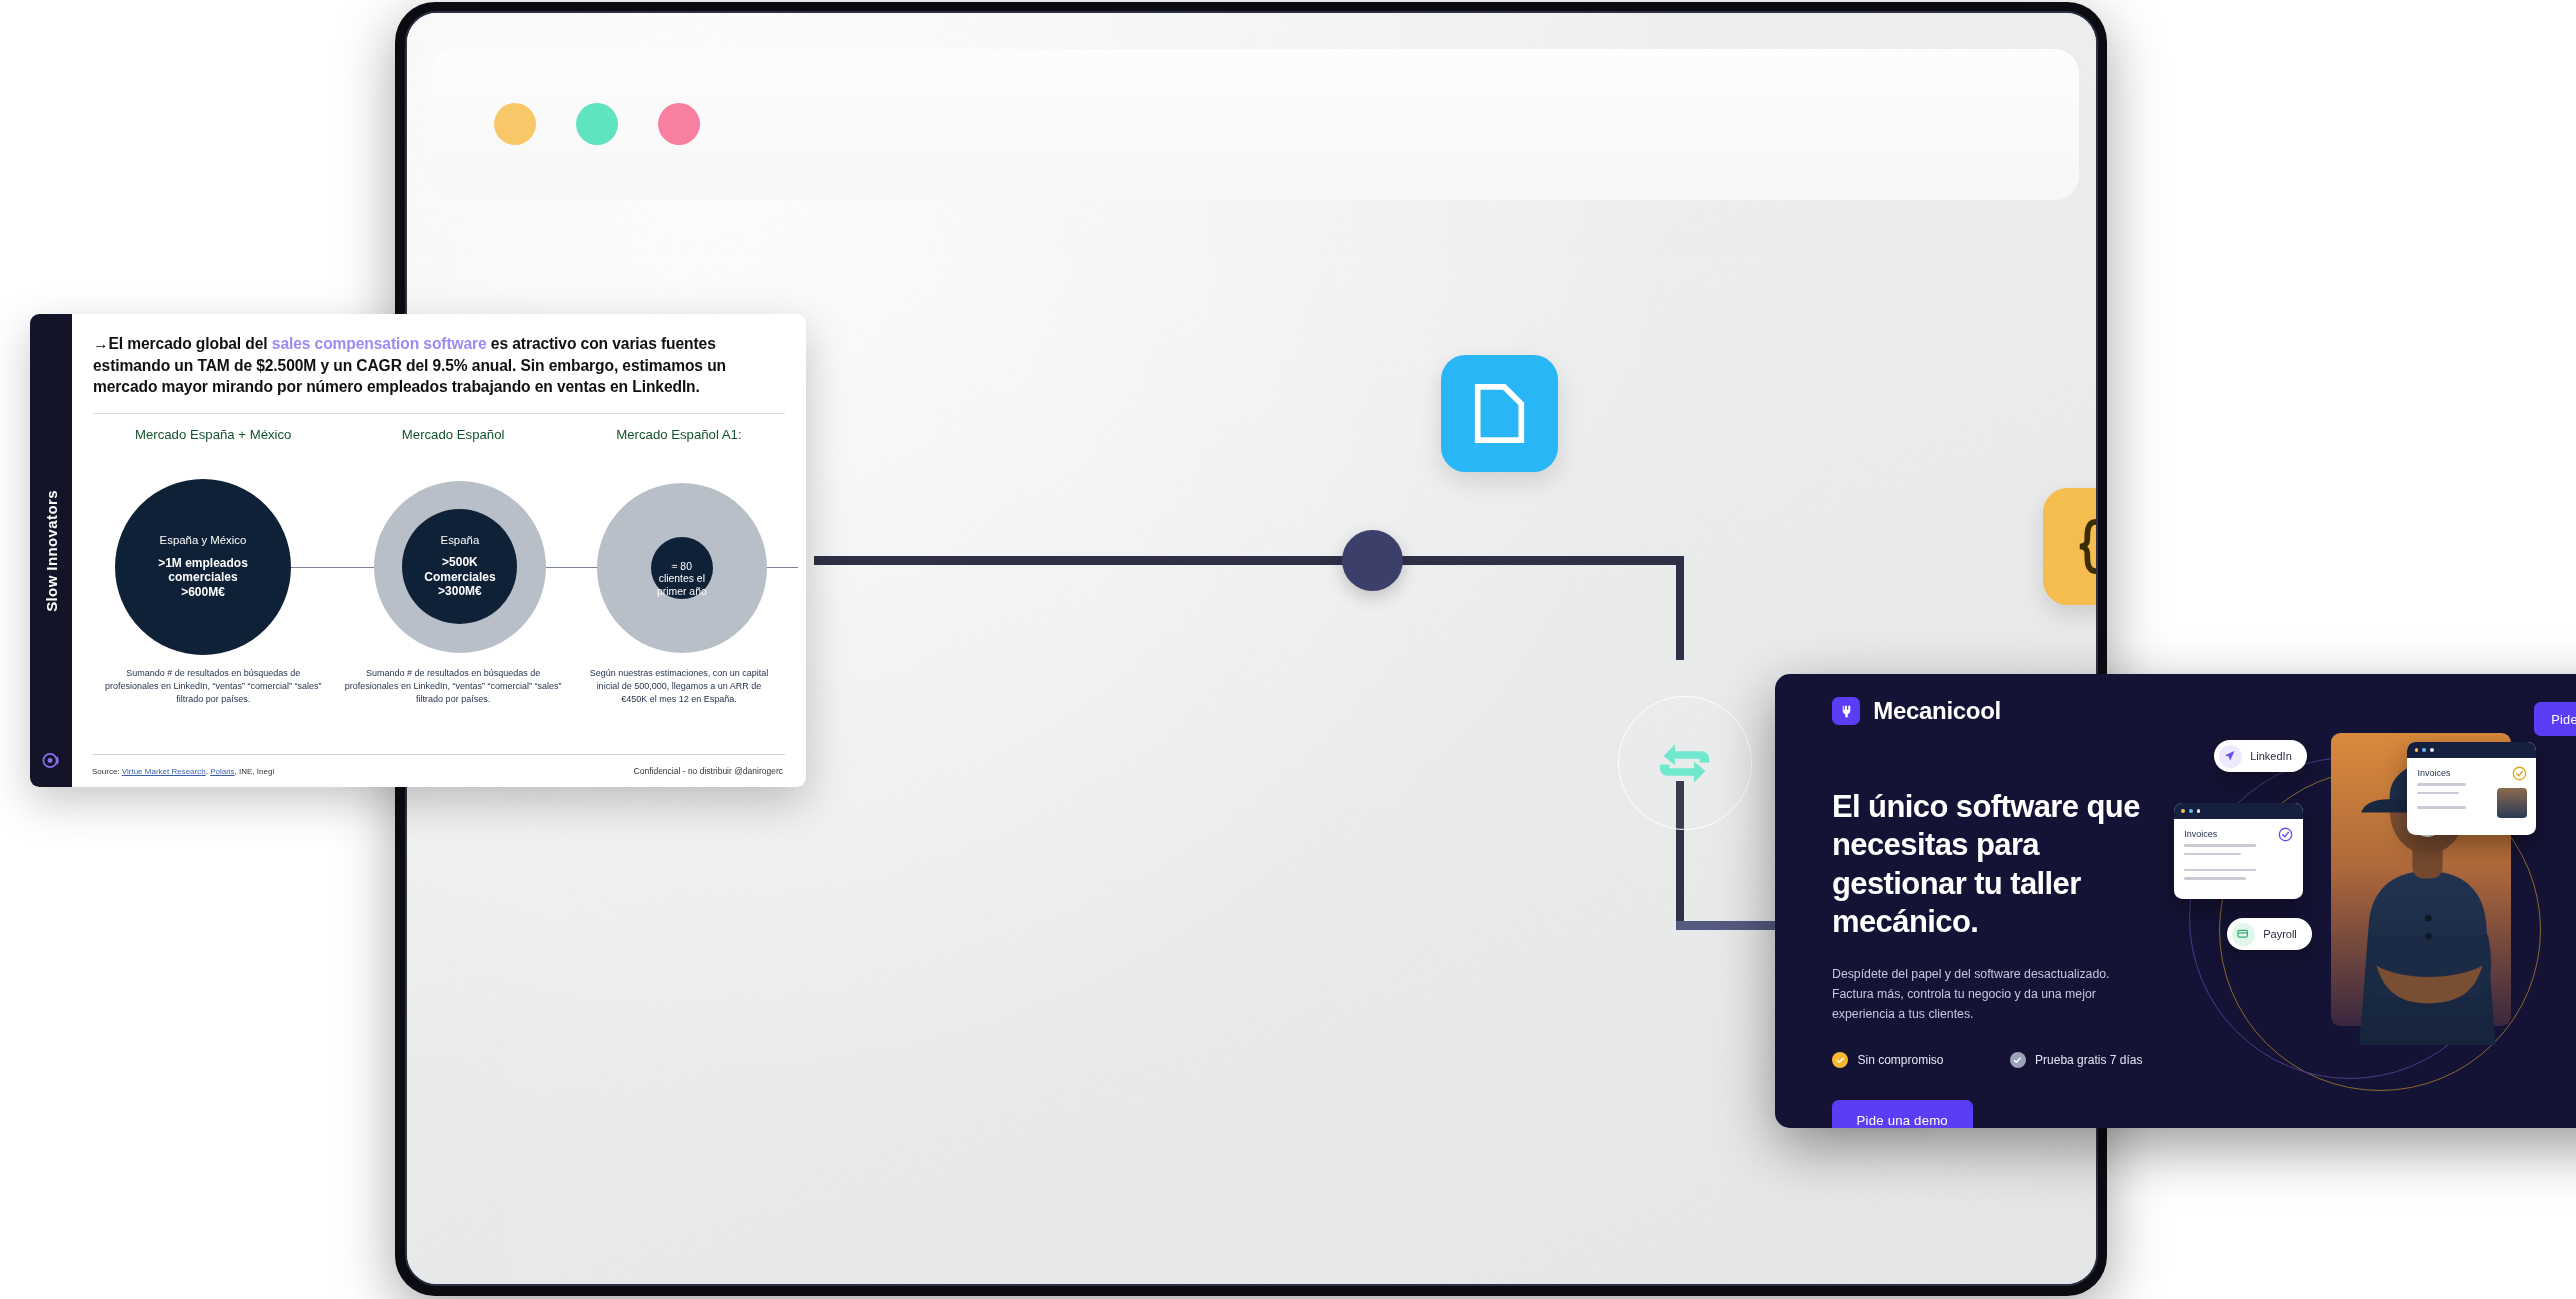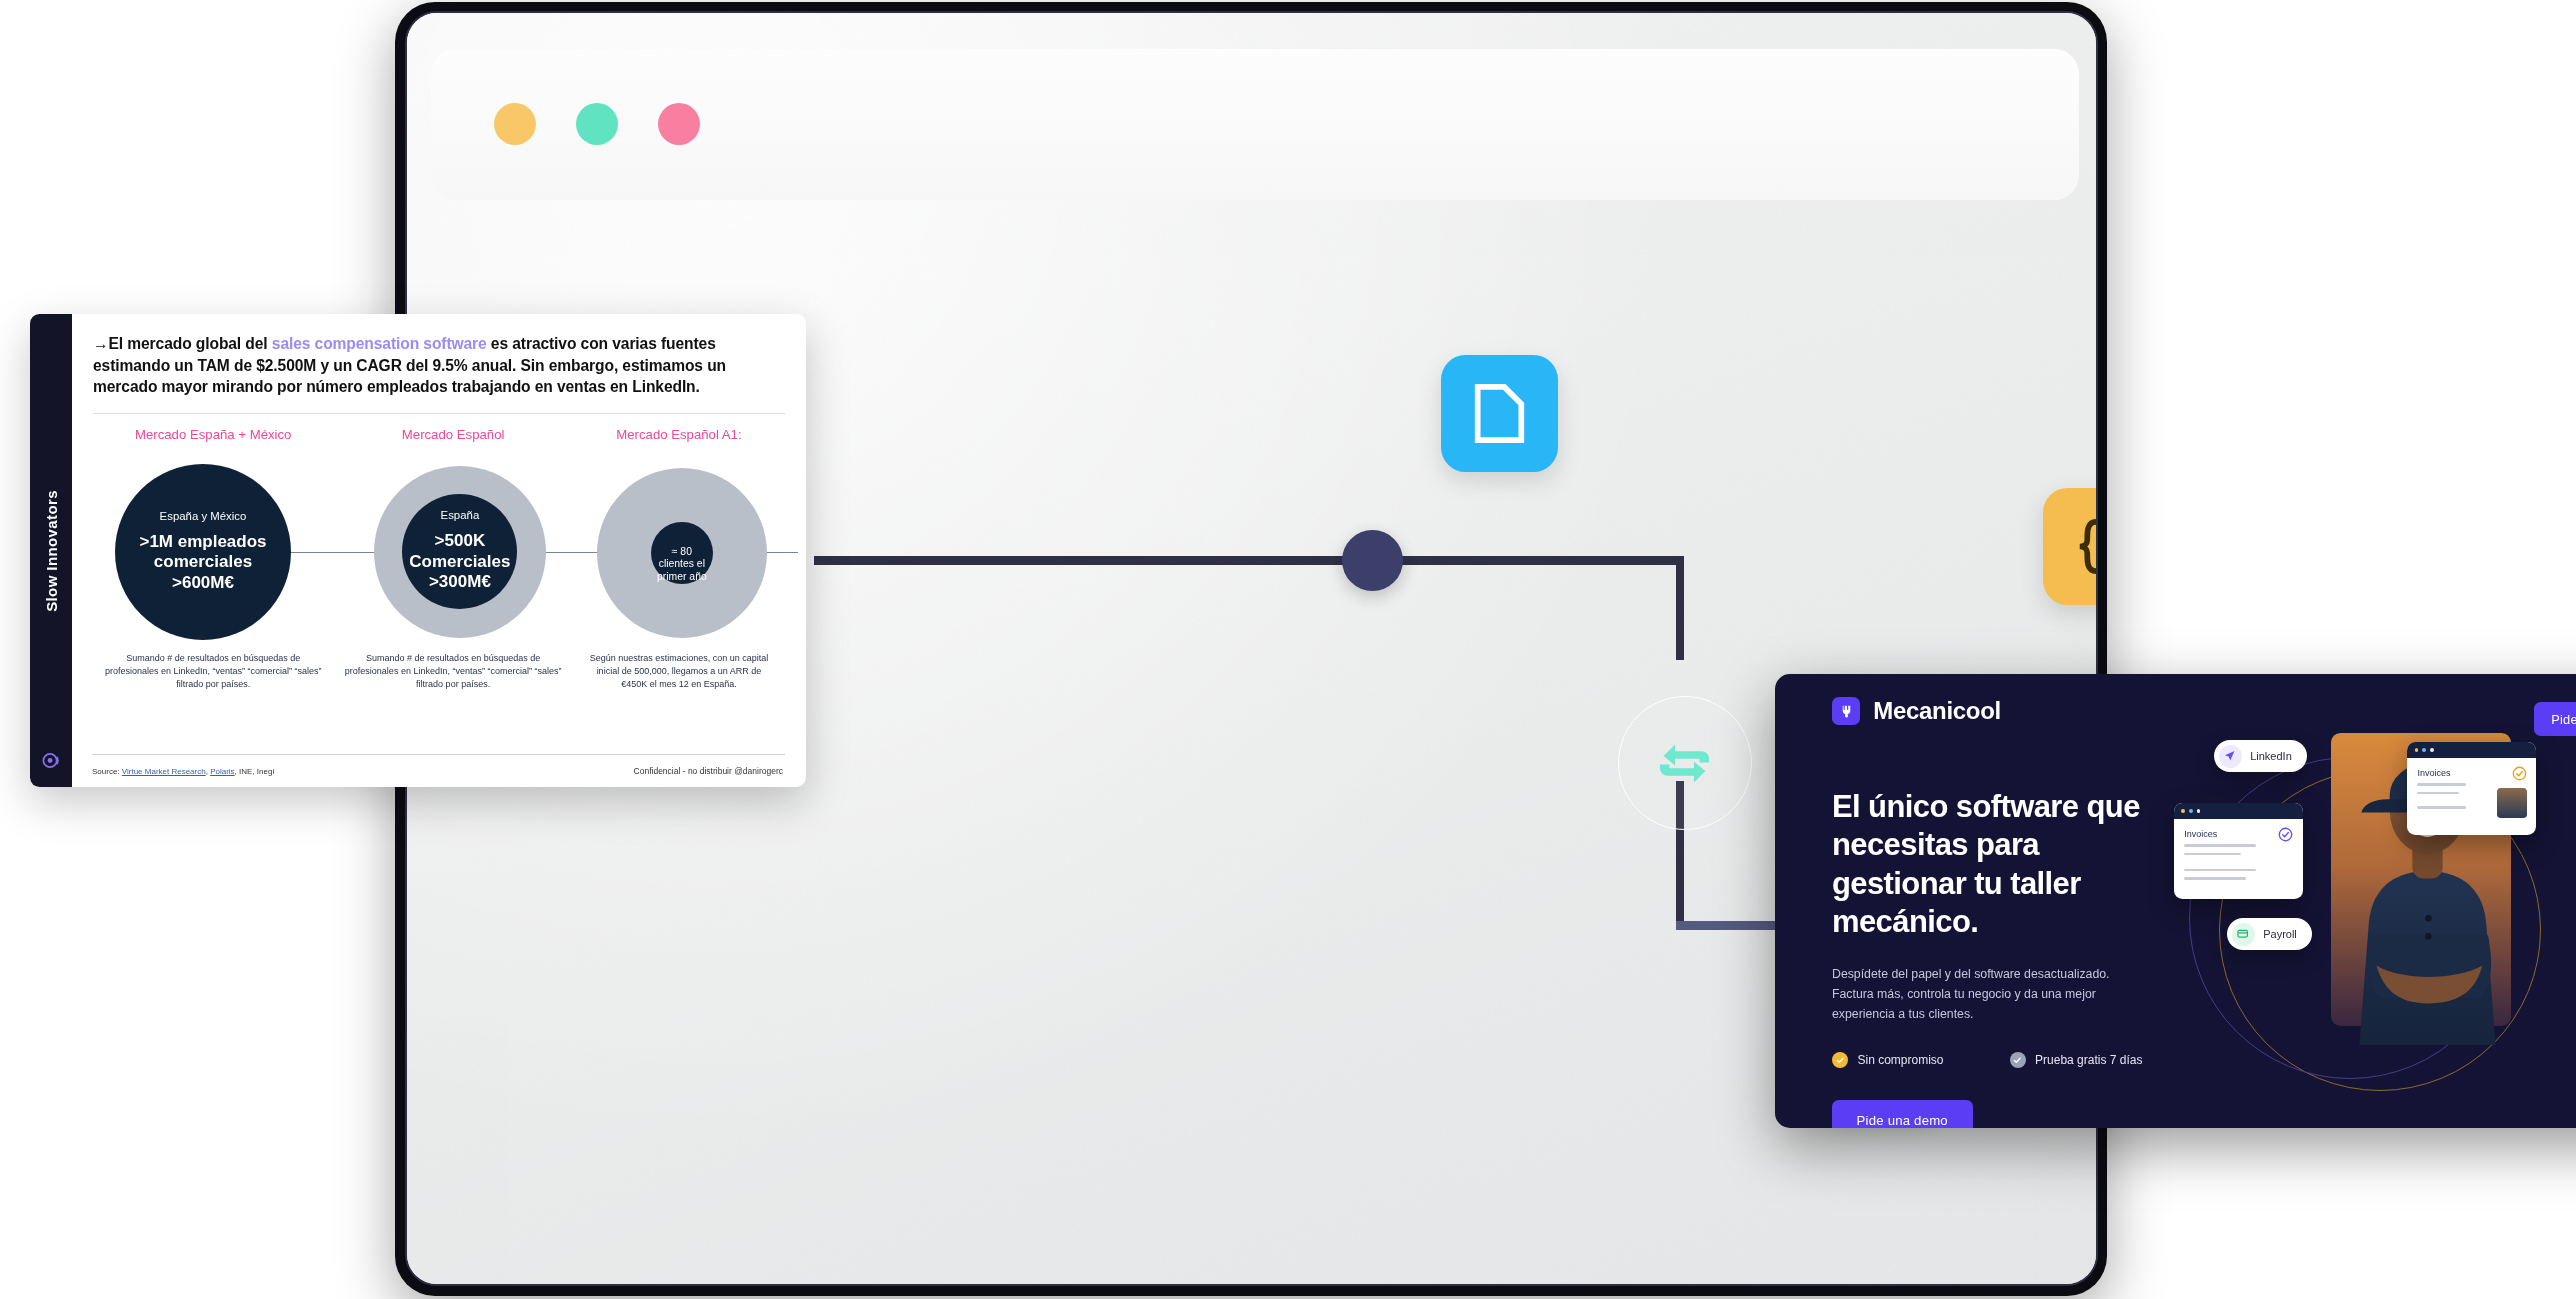--- a/index.html
+++ b/index.html
@@ -77,28 +77,28 @@
   }
   .rail-logo { position: absolute; bottom: 17px; left: 50%; transform: translateX(-50%); }
   .slide-body { position: absolute; left: 42px; top: 0; right: 0; bottom: 0; padding: 19px 21px 0 21px; }
 
   .slide-head { font-size: 15.6px; font-weight: 700; color: #111; line-height: 1.38; letter-spacing: -0.1px; }
   .slide-head .hl { color: #9b8cf5; }
   .slide-rule { height: 0.9px; background: #dcdcdc; margin: 15px 0 0 0; }
 
   .cols { display: flex; margin-top: 13.2px; }
   .col { position: relative; }
-  .col-title { text-align: center; font-size: 13.2px; color: #ec4899; margin-bottom: 11px; }
+  .col-title { text-align: center; font-size: 13.2px; color: #14532d; margin-bottom: 26px; }
   .circles { position: relative; height: 199px; }
   .circ { position: absolute; border-radius: 50%; display: flex; align-items: center; justify-content: center; text-align: center; }
   .circ-dark { background: #0f2136; color: #fff; }
   .circ-grey { background: #b9bfc8; }
   .ctext { line-height: 1.22; }
   .ctext .lead { font-size: 11.4px; font-weight: 400; display: block; margin-bottom: 7.6px; }
-  .ctext .big { font-size: 17px; font-weight: 700; display: block; }
+  .ctext .big { font-size: 12px; font-weight: 700; display: block; }
   .ctext .small { font-size: 10.4px; font-weight: 400; display: block; }
   .hairline { position: absolute; height: 0.9px; background: #7b8494; top: 99px; }
 
   .caption { font-size: 9px; color: #27344a; text-align: center; line-height: 1.45; padding: 0 11.4px; }
 
   .slide-foot-rule { position: absolute; left: 62px; right: 21px; bottom: 32px; height: 0.9px; background: #d2d2d2; }
   .src { position: absolute; left: 62px; bottom: 11.4px; font-size: 8px; color: #333; }
   .src a { color: #3a5fb0; }
   .conf { position: absolute; right: 23px; bottom: 11.4px; font-size: 8.5px; color: #333; }
 

